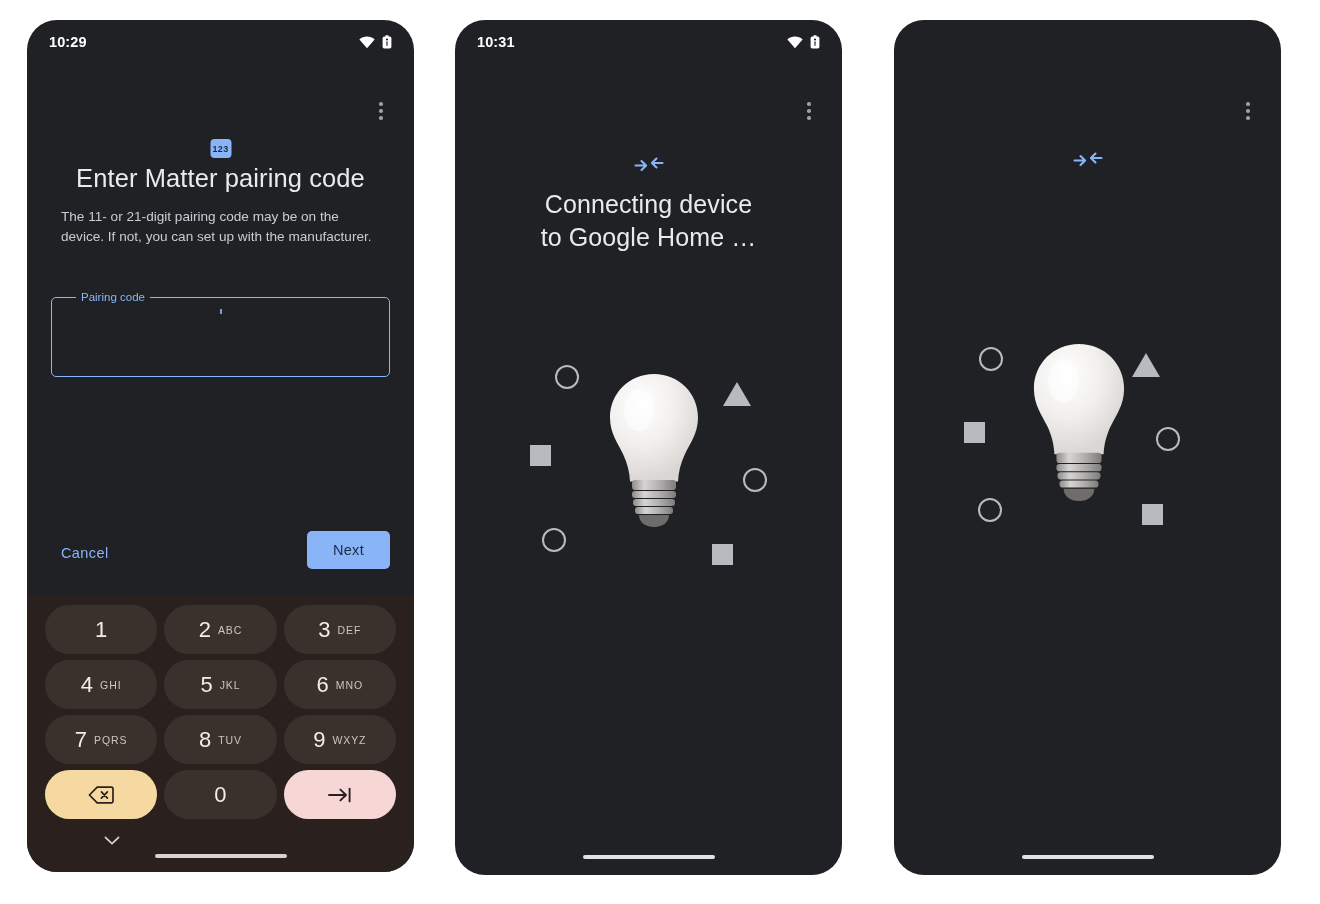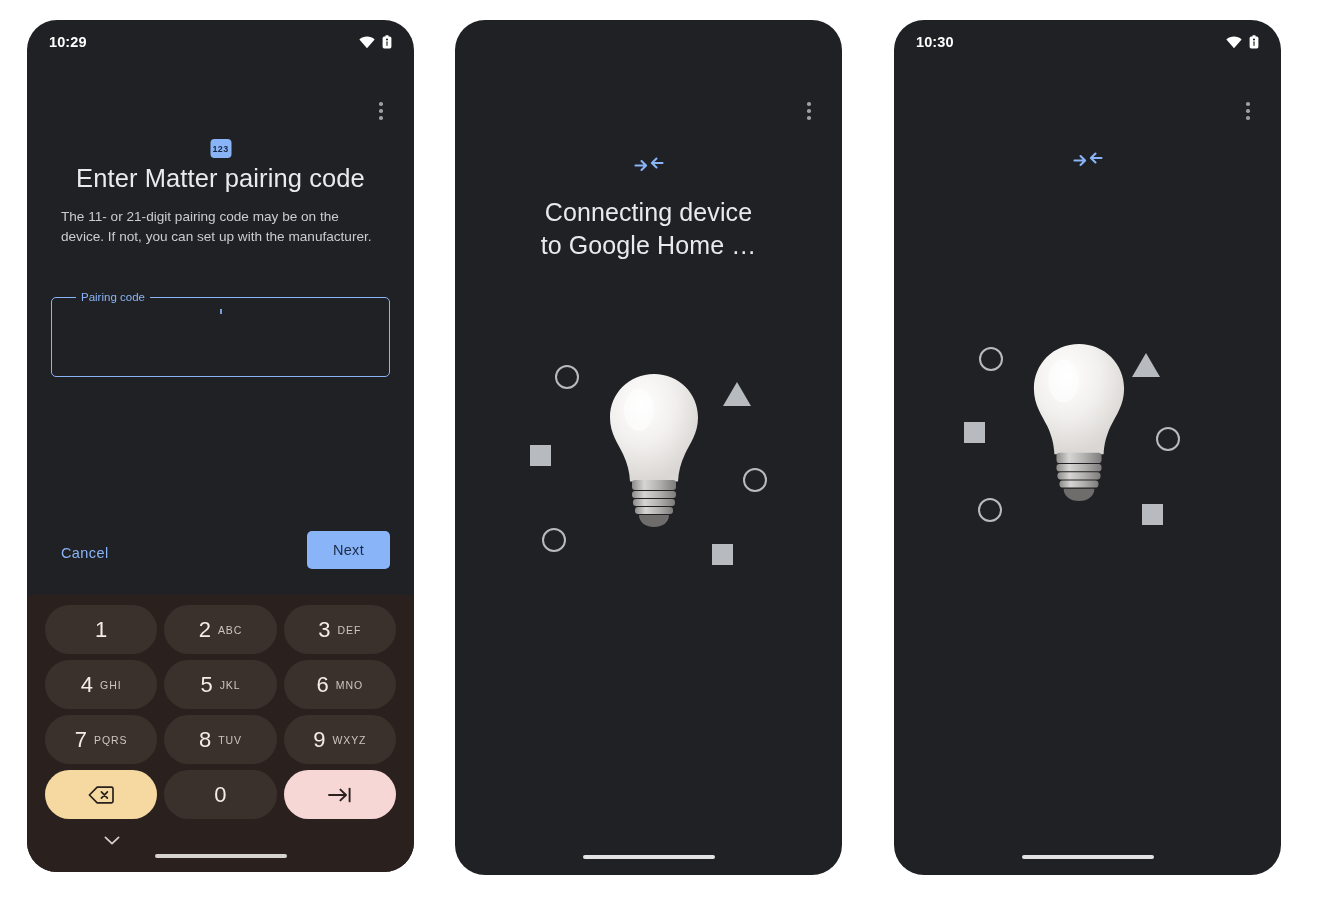--- a/index.html
+++ b/index.html
@@ -138,21 +138,21 @@
   
   .link-ic { position: absolute; left: 50%; transform: translateX(-50%); }
   #phone2 .link-ic { top: 135px; }
   #phone3 .link-ic { top: 130px; }
 
   .p-title2 {
     position: absolute; left: 20px; right: 20px;
     text-align: center; color: #e8eaed;
     font-size: 25px; font-weight: 400; line-height: 33px; letter-spacing: .1px;
   }
-  #phone2 .p-title2 { top: 176px; }
+  #phone2 .p-title2 { top: 168px; }
   #phone3 .p-title2 { top: 172px; }
 
   .scene { position: absolute; left: 0; right: 0; }
   #phone2 .scene { top: 300px; height: 300px; }
   #phone3 .scene { top: 290px; height: 300px; }
 
   .shape { position: absolute; }
   .circ-o {
     border: 2.6px solid #b7bbc0; border-radius: 50%;
     width: 24px; height: 24px;
@@ -273,20 +273,33 @@
           </div>
           <div class="homebar"></div>
         </div>
       </div>
 
     </div>
   </div>
 
   <div class="phone" id="phone2">
 
+    <div class="statusbar">
+      <div class="clock">10:31</div>
+      <div class="sysicons">
+        <svg class="wifi-ic" width="16" height="13" viewBox="0 0 16 13">
+          <path d="M8 12.3 0.4 3.4C2.5 1.6 5.2 0.6 8 0.6s5.5 1 7.6 2.8L8 12.3z" fill="#ffffff"></path>
+        </svg>
+        <svg class="batt-ic" width="10" height="14" viewBox="0 0 10 14">
+          <rect x="0.6" y="1.6" width="8.8" height="11.8" rx="1.6" fill="#ffffff"></rect>
+          <rect x="3.3" y="0.2" width="3.4" height="1.7" rx="0.7" fill="#ffffff"></rect>
+          <path d="M5 3.4a1.1 1.1 0 1 1 0 2.2 1.1 1.1 0 0 1 0-2.2zm-.7 3.1h1.4l-.25 4.6h-.9z" fill="#1f2124"></path>
+        </svg>
+      </div>
+    </div>
 
     <div class="overflow">
       <i></i>
       <i></i>
       <i></i>
     </div>
 
     <svg class="link-ic" width="30" height="20" viewBox="0 0 30 20">
       <path d="M1.5 10.5h10M7.5 6l4.6 4.5-4.6 4.5" stroke="#8ab4f8" stroke-width="2.1" fill="none" stroke-linecap="round" stroke-linejoin="round"></path>
       <path d="M28.5 8h-10M22.5 3.5 17.9 8l4.6 4.5" stroke="#8ab4f8" stroke-width="2.1" fill="none" stroke-linecap="round" stroke-linejoin="round"></path>
@@ -327,33 +340,20 @@
         <rect x="36" y="137" width="38" height="7" rx="3" fill="url(#g2base)"></rect>
         <path d="M40 145h30c0 7-6 12-15 12s-15-5-15-12z" fill="#6f6d6b"></path>
       </svg>
     </div>
 
     <div class="homebar dark" style="bottom:16px;"></div>
   </div>
 
   <div class="phone" id="phone3">
 
-    <div class="statusbar">
-      <div class="clock">10:30</div>
-      <div class="sysicons">
-        <svg class="wifi-ic" width="16" height="13" viewBox="0 0 16 13">
-          <path d="M8 12.3 0.4 3.4C2.5 1.6 5.2 0.6 8 0.6s5.5 1 7.6 2.8L8 12.3z" fill="#ffffff"></path>
-        </svg>
-        <svg class="batt-ic" width="10" height="14" viewBox="0 0 10 14">
-          <rect x="0.6" y="1.6" width="8.8" height="11.8" rx="1.6" fill="#ffffff"></rect>
-          <rect x="3.3" y="0.2" width="3.4" height="1.7" rx="0.7" fill="#ffffff"></rect>
-          <path d="M5 3.4a1.1 1.1 0 1 1 0 2.2 1.1 1.1 0 0 1 0-2.2zm-.7 3.1h1.4l-.25 4.6h-.9z" fill="#1f2124"></path>
-        </svg>
-      </div>
-    </div>
 
     <div class="overflow">
       <i></i>
       <i></i>
       <i></i>
     </div>
 
     <svg class="link-ic" width="30" height="20" viewBox="0 0 30 20">
       <path d="M1.5 10.5h10M7.5 6l4.6 4.5-4.6 4.5" stroke="#8ab4f8" stroke-width="2.1" fill="none" stroke-linecap="round" stroke-linejoin="round"></path>
       <path d="M28.5 8h-10M22.5 3.5 17.9 8l4.6 4.5" stroke="#8ab4f8" stroke-width="2.1" fill="none" stroke-linecap="round" stroke-linejoin="round"></path>

